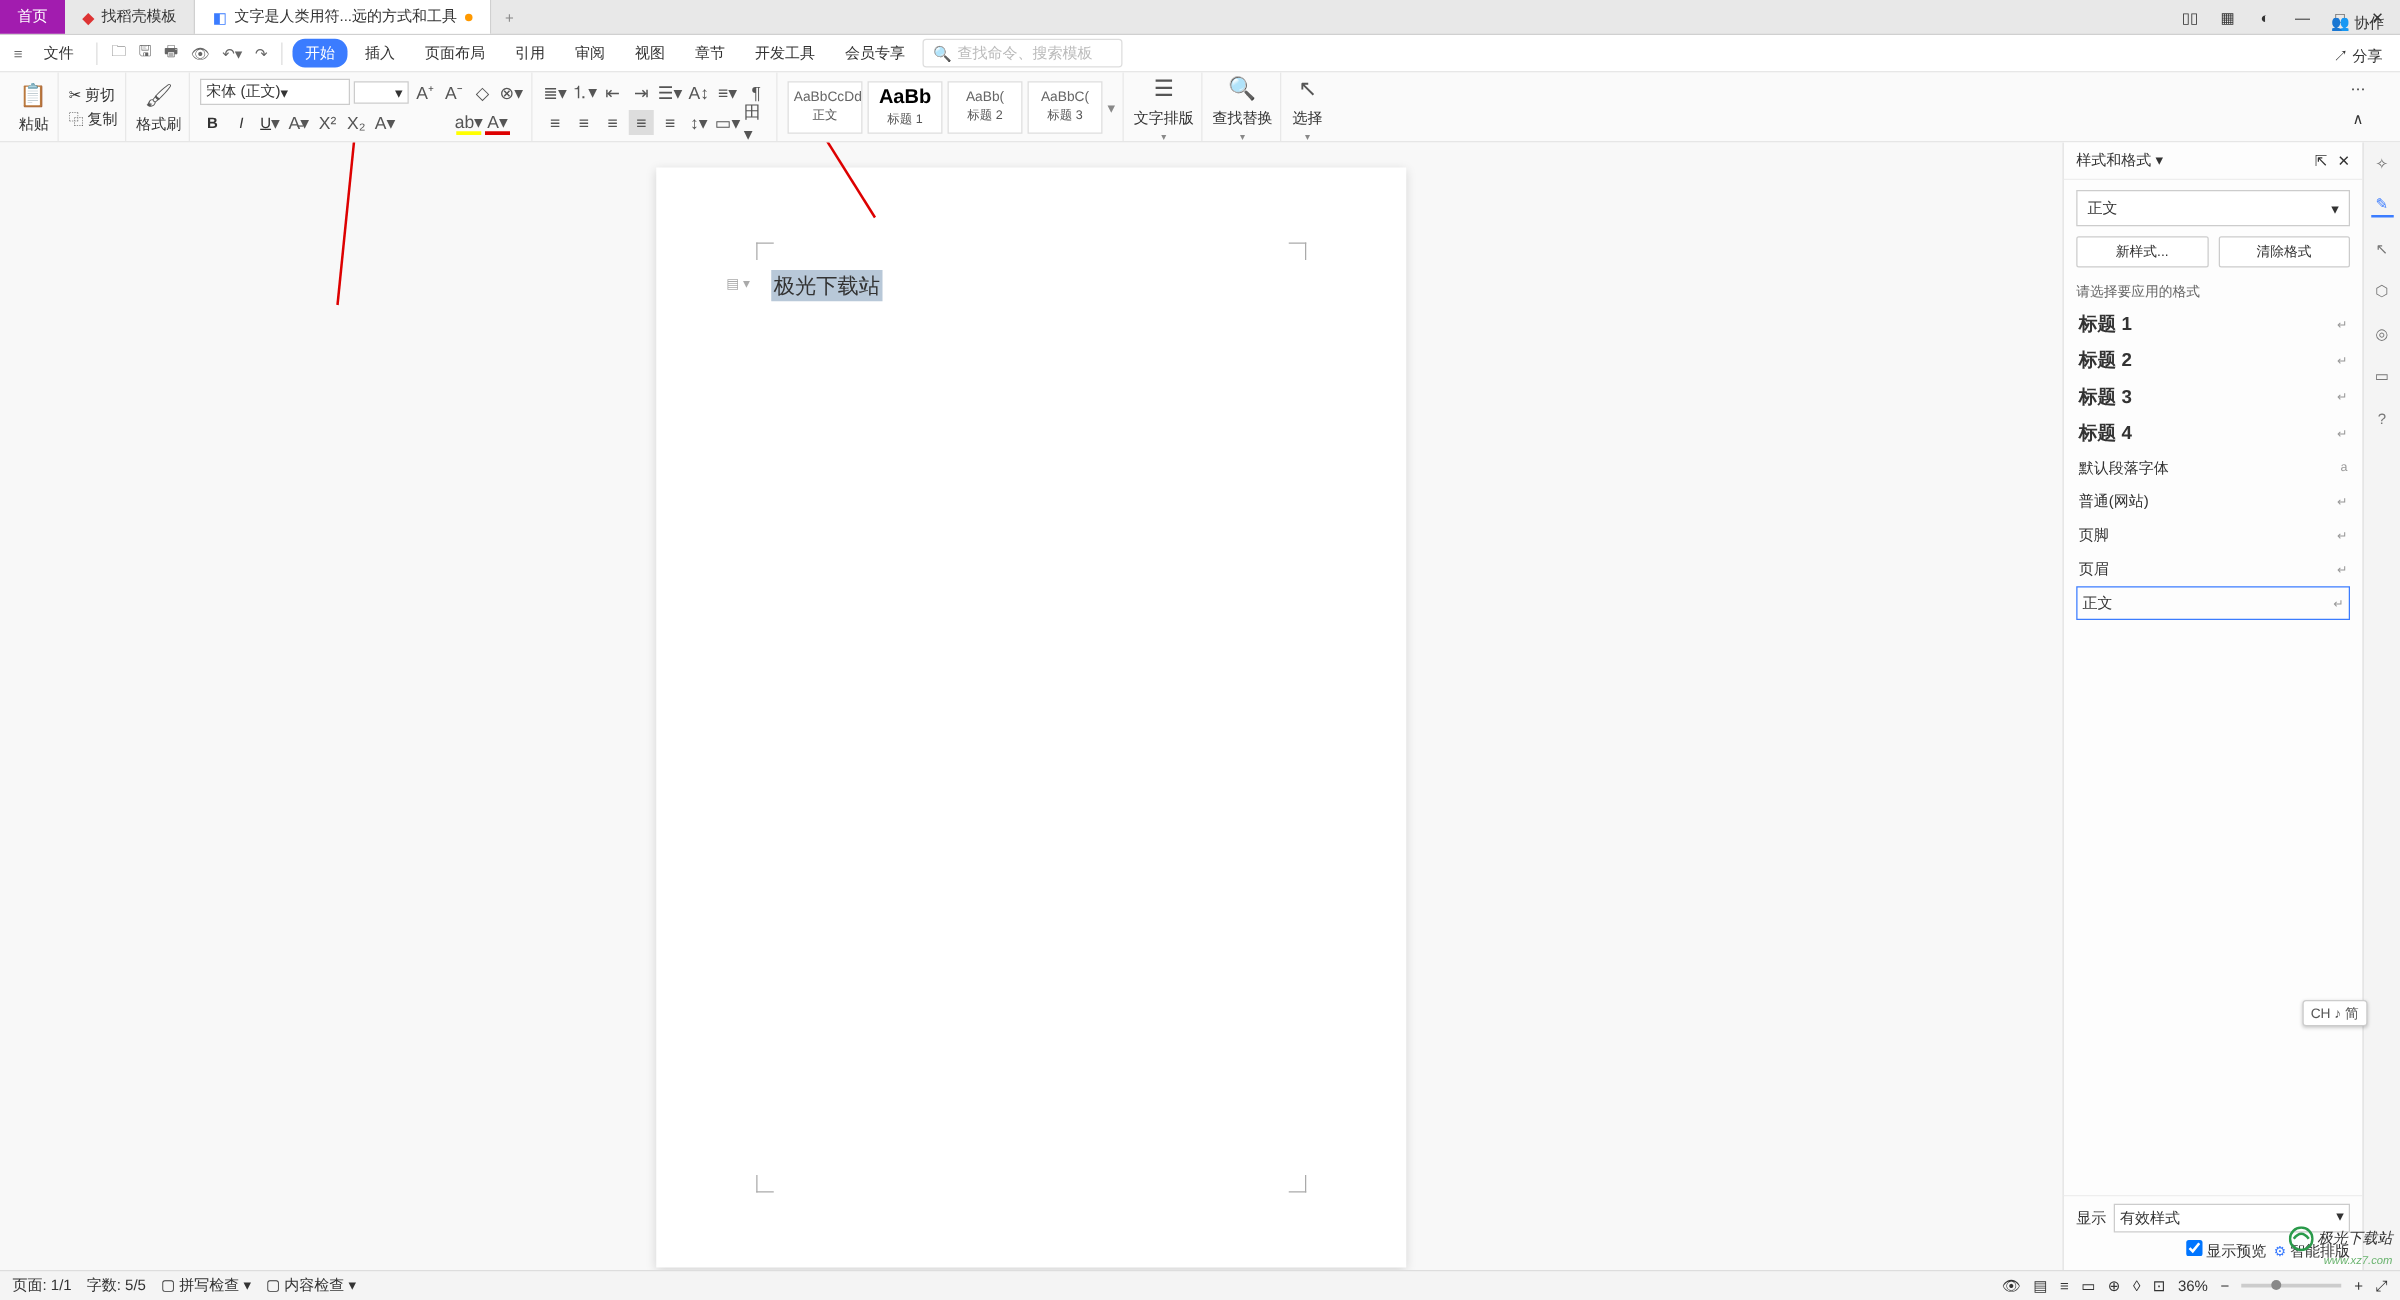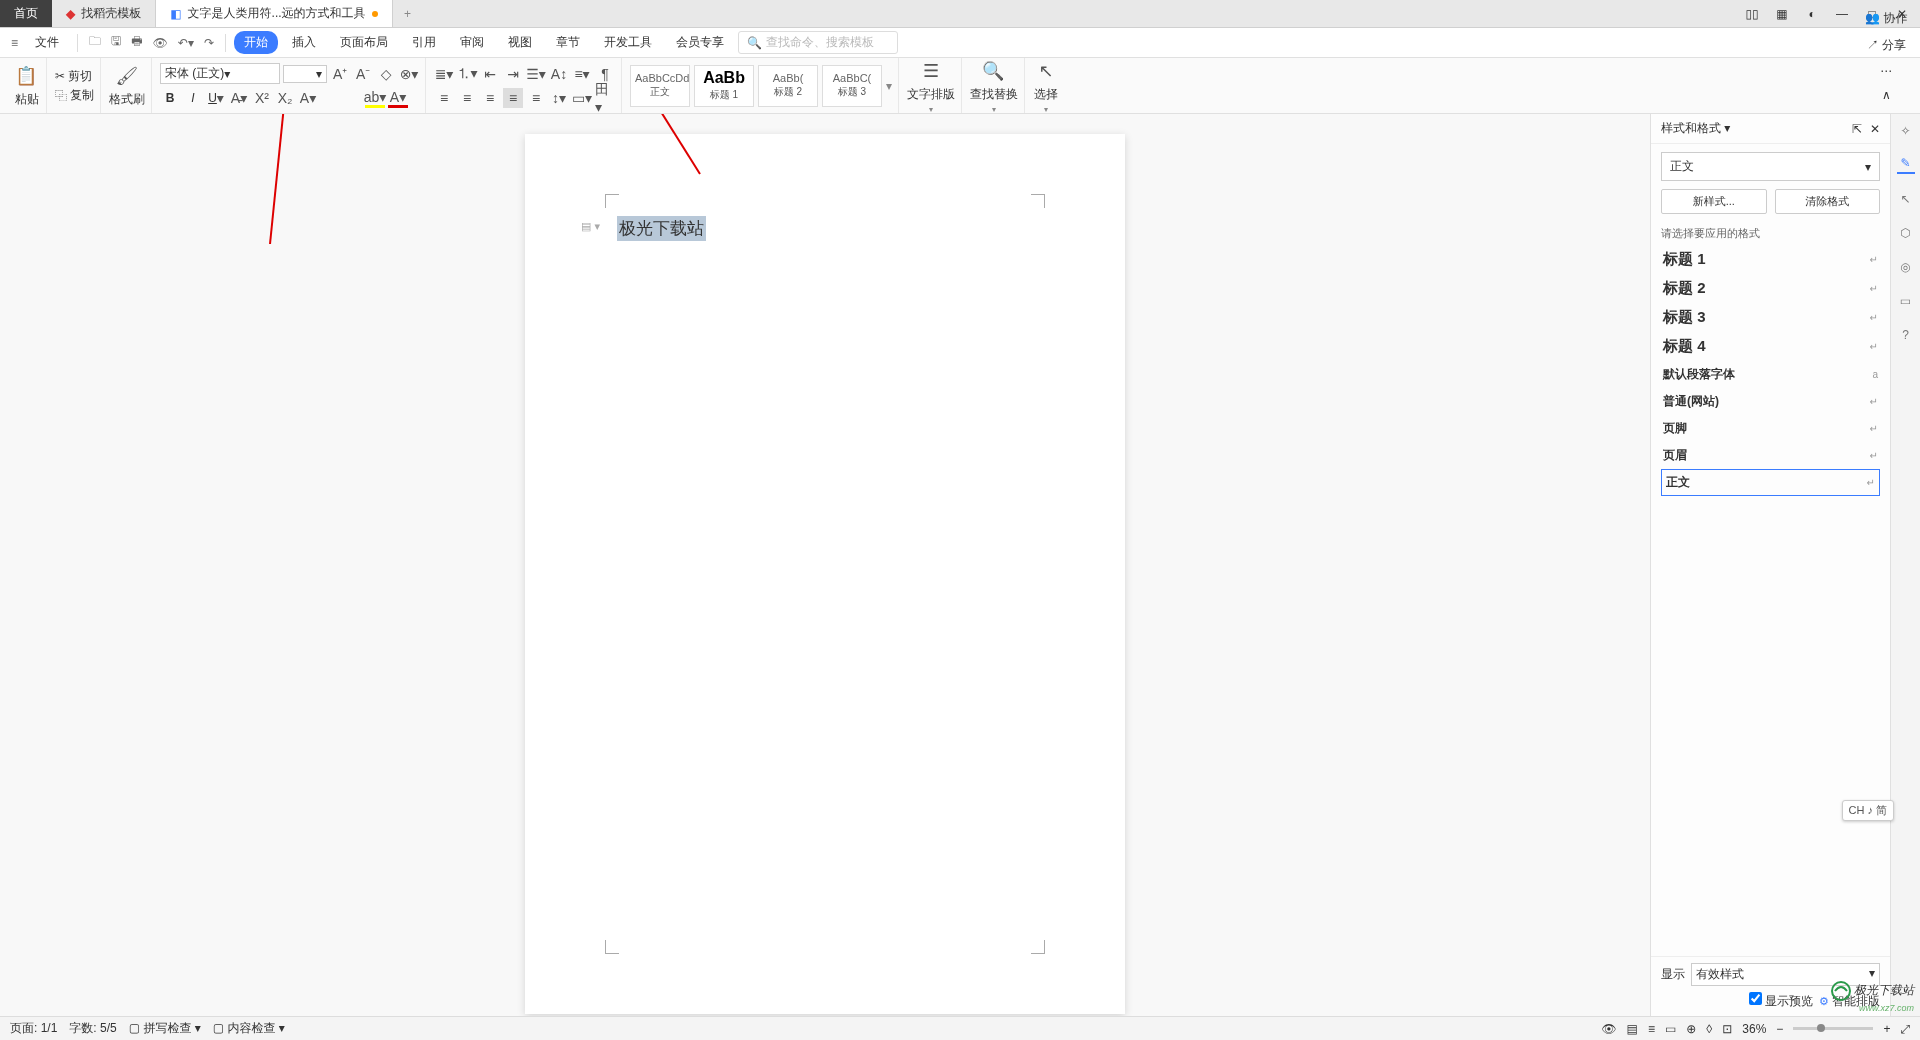--- a/index.html
+++ b/index.html
@@ -1,20 +1,20 @@
 <!DOCTYPE html>
 <html><head>
 <meta charset="utf-8">
 <style>
 *{box-sizing:border-box;margin:0;padding:0;font-family:"Microsoft YaHei",Arial,sans-serif;font-size:12px;color:#333;}
 body{background:#fff;width:1920px;height:1040px;overflow:hidden;position:relative;}
 .tabbar{height:28px;background:#e8e8e8;display:flex;align-items:stretch;border-bottom:1px solid #d0d0d0;}
 .tab{display:flex;align-items:center;padding:0 14px;gap:6px;border-right:1px solid #d0d0d0;background:#e8e8e8;position:relative;}
 .tab.active{background:#fff;}
-.tab.home{background:#404040;color:#fff;border:none;}
+.tab.home{background:#a21caf;color:#fff;border:none;}
 .tab.home span{color:#fff;}
 .tab .dot{width:6px;height:6px;border-radius:50%;background:#f90;}
 .tab-add{width:30px;display:flex;align-items:center;justify-content:center;color:#888;}
 .winctrl{margin-left:auto;display:flex;align-items:center;gap:14px;padding-right:10px;color:#666;}
 .winctrl span{width:16px;text-align:center;}
 
 .menubar{height:30px;display:flex;align-items:center;padding:0 8px;gap:4px;border-bottom:1px solid #e0e0e0;}
 .menubar .mbtn{padding:3px 10px;border-radius:10px;cursor:pointer;}
 .menubar .mbtn.active{background:#3b7cff;color:#fff;}
 .menubar .sep{width:1px;height:18px;background:#ddd;margin:0 4px;}
@@ -52,21 +52,21 @@
 .sidepane{width:240px;background:#fdfdfd;border-left:1px solid #e0e0e0;display:flex;flex-direction:column;}
 .sp-hdr{padding:6px 10px;border-bottom:1px solid #eee;display:flex;align-items:center;justify-content:space-between;color:#555;}
 .sp-hdr .ctl{display:flex;gap:8px;color:#888;}
 .sp-sel{margin:8px 10px;border:1px solid #ccc;padding:5px 8px;display:flex;justify-content:space-between;align-items:center;background:#fff;}
 .sp-btns{display:flex;gap:8px;padding:0 10px 8px;}
 .sp-btns button{flex:1;border:1px solid #ccc;background:#fff;padding:4px 0;border-radius:2px;cursor:pointer;font-size:11px;}
 .sp-label{padding:4px 10px;color:#666;font-size:11px;}
 .sp-list{flex:1;overflow:auto;padding:0 10px;}
 .sp-item{padding:5px 2px;display:flex;justify-content:space-between;align-items:center;cursor:pointer;}
 .sp-item .nm{font-size:15px;font-weight:bold;}
-.sp-item .nm.small{font-size:12px;font-weight:bold;}
+.sp-item .nm.small{font-size:12px;font-weight:normal;}
 .sp-item .mk{color:#999;font-size:10px;}
 .sp-item.sel{border:1px solid #3b7cff;padding:4px 4px;}
 .sp-footer{border-top:1px solid #eee;padding:6px 10px;display:flex;flex-direction:column;gap:6px;}
 .sp-footer .row{display:flex;align-items:center;gap:6px;}
 .sp-footer select,.sp-disp{flex:1;border:1px solid #ccc;padding:2px 4px;background:#fff;font-size:11px;}
 .smartlink{color:#3b7cff;font-size:11px;}
 
 .righttools{width:30px;background:#f4f4f4;border-left:1px solid #e0e0e0;display:flex;flex-direction:column;align-items:center;padding-top:8px;gap:16px;}
 .righttools .t{width:18px;height:18px;color:#777;display:flex;align-items:center;justify-content:center;cursor:pointer;}
 .righttools .t.active{color:#3b7cff;border-bottom:2px solid #3b7cff;padding-bottom:2px;}

